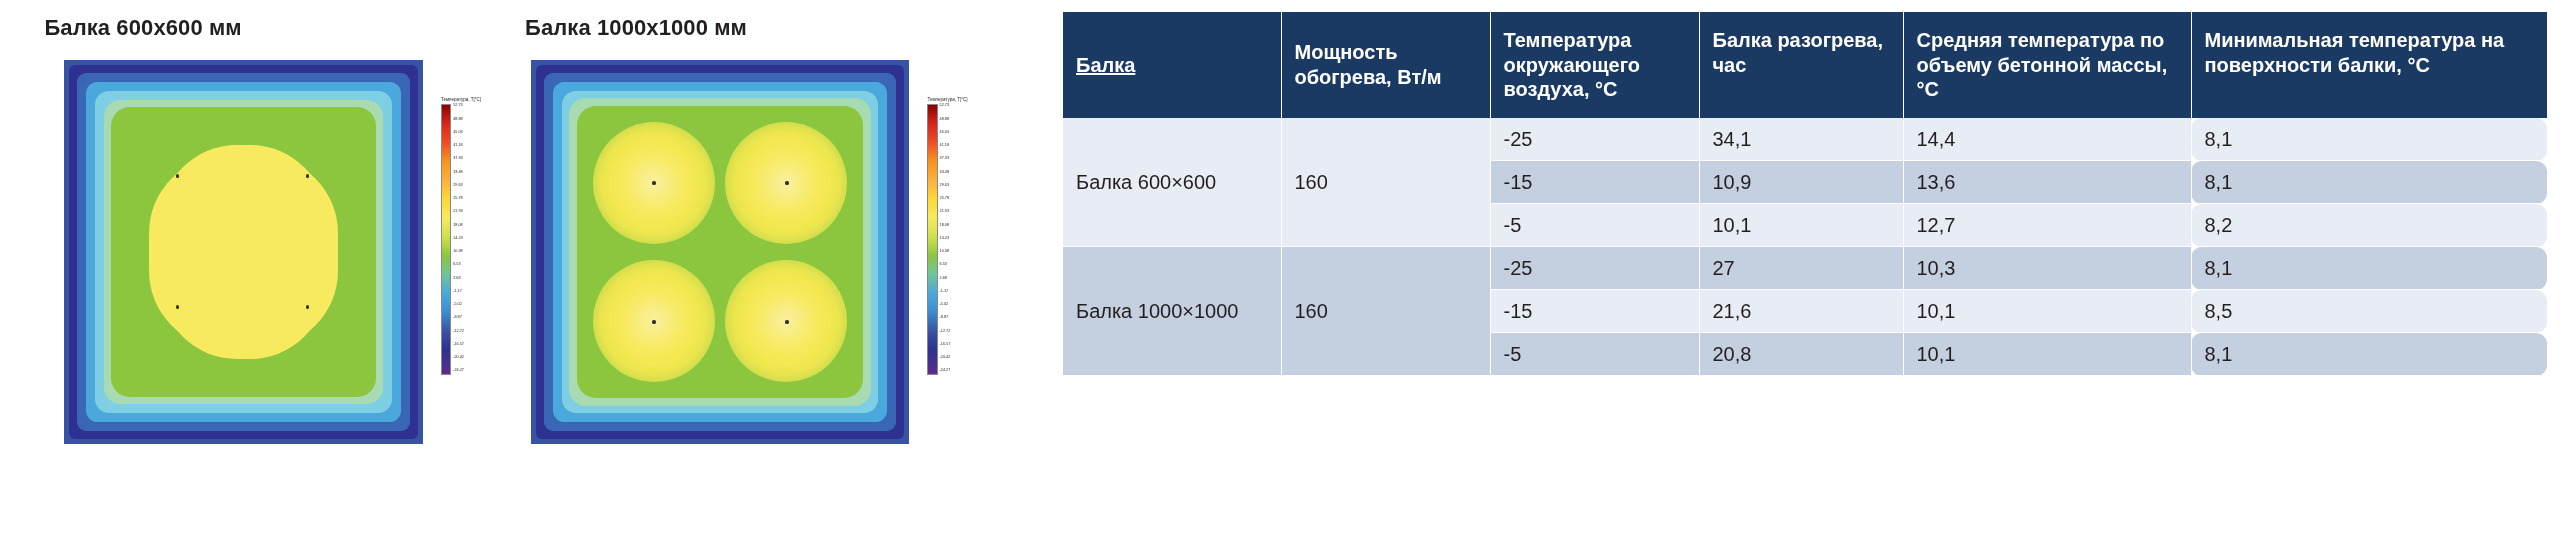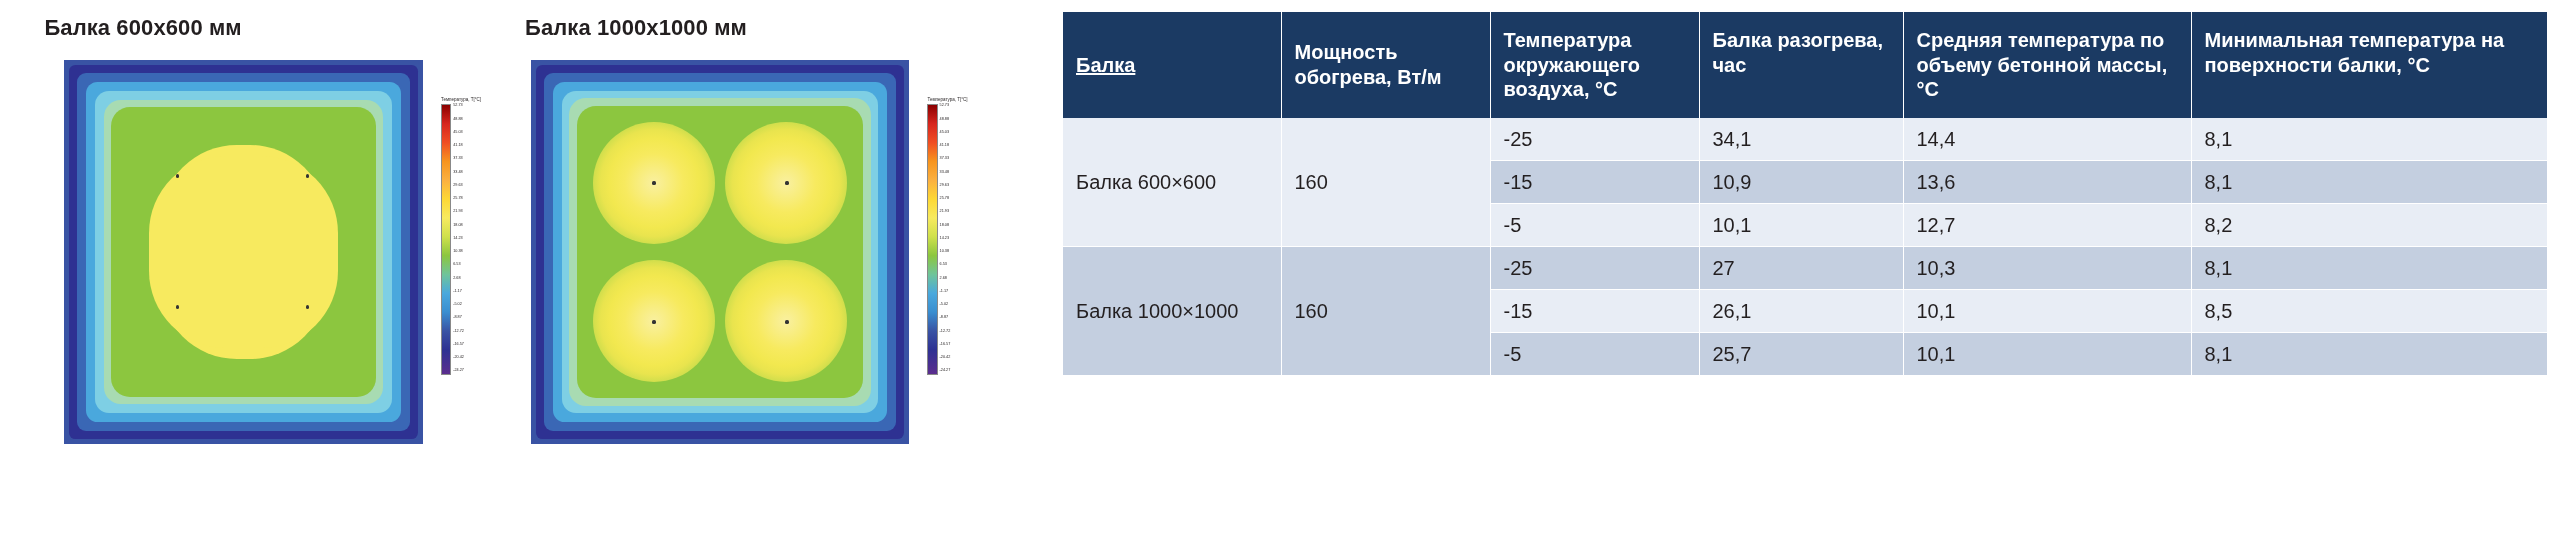--- a/index.html
+++ b/index.html
@@ -200,21 +200,21 @@
   table.data td {
     font-size: 20px;
     color: #231f20;
     padding: 9px 11.5px 9px 13px;
     line-height: 1.2;
     border-right: 1.9px solid #ffffff;
     border-bottom: 1.9px solid #ffffff;
     vertical-align: middle;
     white-space: nowrap;
   }
-  table.data td:last-child { border-right: none; }
+  table.data td:last-child { border-right: none; border-radius: 11px; }
   .row-a td { background: #e8edf5; }
   .row-b td { background: #c4cfe0; }
   td.beam-cell, td.power-cell {
     background: #c4cfe0 !important;
     vertical-align: middle;
   }
   td.beam-cell-light, td.power-cell-light {
     background: #e8edf5 !important;
     vertical-align: middle;
   }
@@ -382,27 +382,27 @@
         <tr class="row-b">
           <td class="beam-cell" rowspan="3">Балка 1000×1000</td>
           <td class="power-cell" rowspan="3">160</td>
           <td>-25</td>
           <td>27</td>
           <td>10,3</td>
           <td>8,1</td>
         </tr>
         <tr class="row-a">
           <td>-15</td>
-          <td>26,1</td>
+          <td>21,6</td>
           <td>10,1</td>
           <td>8,5</td>
         </tr>
         <tr class="row-b">
           <td>-5</td>
-          <td>25,7</td>
+          <td>20,8</td>
           <td>10,1</td>
           <td>8,1</td>
         </tr>
       </tbody>
     </table>
   </div>
 
 </div>
 
 

